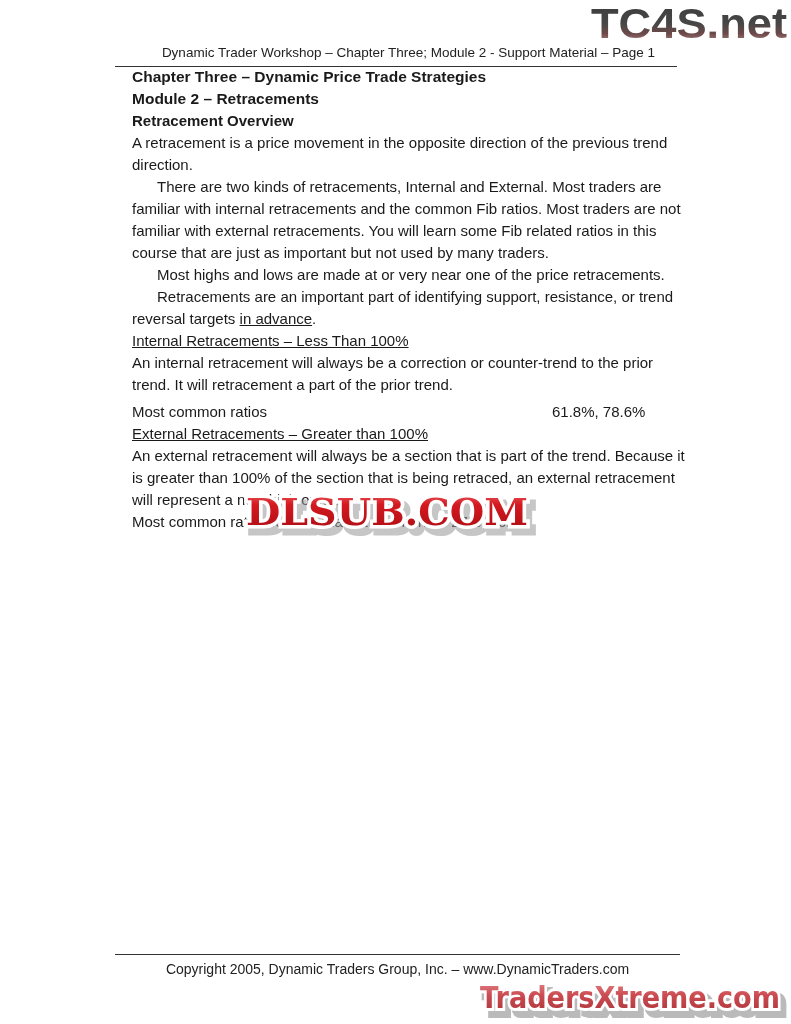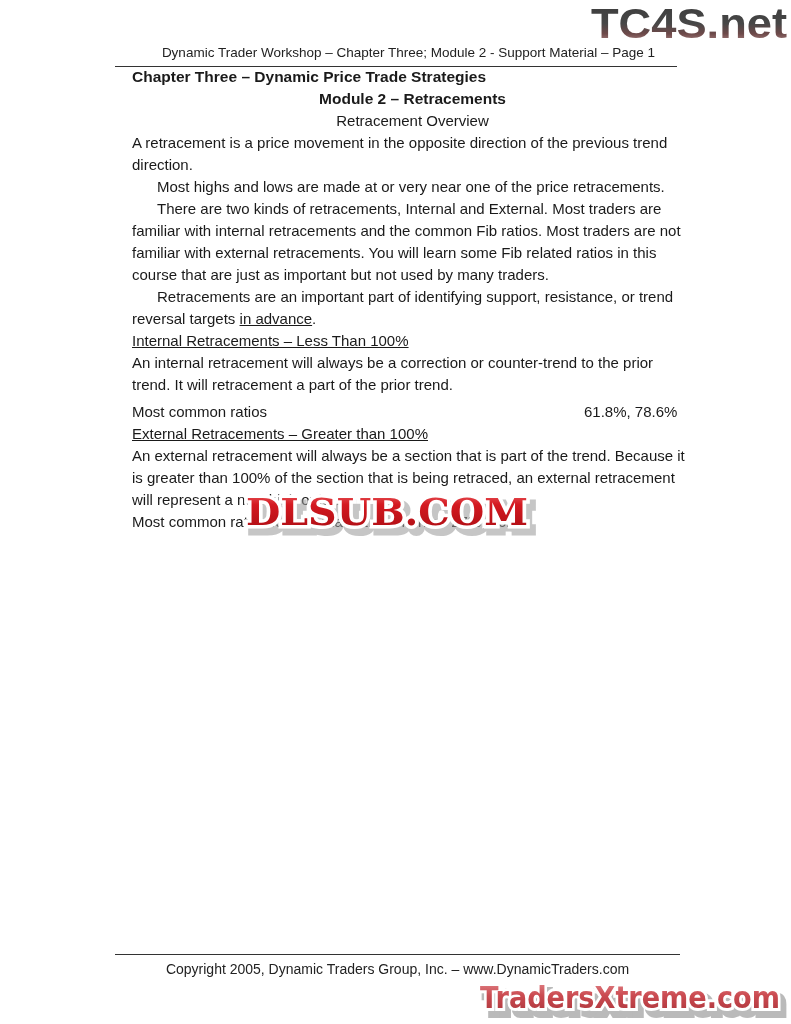--- a/index.html
+++ b/index.html
@@ -31,31 +31,31 @@
   .tc4s-logo { position:absolute; top:0px; left:588px; width:203px; height:46px; }
 
   
   .content {
     position:absolute;
     top:66px; left:132px; width:561px;
     font-size:15px; line-height:22px;
   }
   .content p { margin:0 0 0 0; }
   .chapter-title   { margin-top:26px; font-weight:bold; font-size:15.5px; }
-  .module-title    { margin-top:6px;  font-weight:bold; font-size:15.5px;text-align:center; }
-  .overview-head   { margin-top:33px; font-weight:normal;text-align:center; }
+  .module-title    { margin-top:6px;  font-weight:bold; font-size:15.5px; }
+  .overview-head   { margin-top:33px; font-weight:bold; }
   .p-first         { margin-top:5px; }
   .p-indent        { text-indent:25px; }
   .p-gap           { margin-top:5px; }
   .section-head    { text-decoration:underline; }
   .internal-head   { margin-top:31px; }
   .external-head   { margin-top:35px; }
   .u { text-decoration:underline; }
   .ratios-line { position:relative; margin-top:5px; height:22px; }
-  .ratios-right { position:absolute; left:420px; top:0; white-space:nowrap;margin-left:32px; }
+  .ratios-right { position:absolute; left:420px; top:0; white-space:nowrap; }
   .closing-para { margin-top:33px; }
 
   
   .footer-rule {
     position:absolute;
     top:954px; left:115px; width:565px;
     border-top:1.4px solid #333;
   }
   .footer-copy {
     position:absolute;
@@ -90,22 +90,22 @@
     <text x="101" y="38" text-anchor="middle" font-family="Liberation Sans, sans-serif" font-weight="bold" font-size="42" textLength="196" lengthAdjust="spacingAndGlyphs" fill="url(#tc4sGrad)">TC4S.net</text>
   </svg>
 
   <div class="content">
 
     <p class="chapter-title">Chapter Three – Dynamic Price Trade Strategies</p>
     <p class="module-title">Module 2 – Retracements</p>
 
     <p class="overview-head">Retracement Overview</p>
     <p class="p-first">A retracement is a price movement in the opposite direction of the previous trend direction.</p>
+    <p class="p-indent p-gap">There are two kinds of retracements, Internal and External. Most traders are familiar with internal retracements and the common Fib ratios. Most traders are not familiar with external retracements. You will learn some Fib related ratios in this course that are just as important but not used by many traders.</p>
     <p class="p-indent p-gap">Most highs and lows are made at or very near one of the price retracements.</p>
-    <p class="p-indent p-gap">There are two kinds of retracements, Internal and External. Most traders are familiar with internal retracements and the common Fib ratios. Most traders are not familiar with external retracements. You will learn some Fib related ratios in this course that are just as important but not used by many traders.</p>
     <p class="p-indent p-gap"><span>Retracements are an important part of identifying support, resistance, or trend reversal targets </span><span class="u">in advance</span><span>.</span></p>
 
     <p class="section-head internal-head">Internal Retracements – Less Than 100%</p>
     <p class="p-first">An internal retracement will always be a correction or counter-trend to the prior trend. It will retracement a part of the prior trend.</p>
     <div class="ratios-line">
       <span>Most common ratios</span>
       <span class="ratios-right">61.8%, 78.6%</span>
     </div>
 
     <p class="section-head external-head">External Retracements – Greater than 100%</p>

